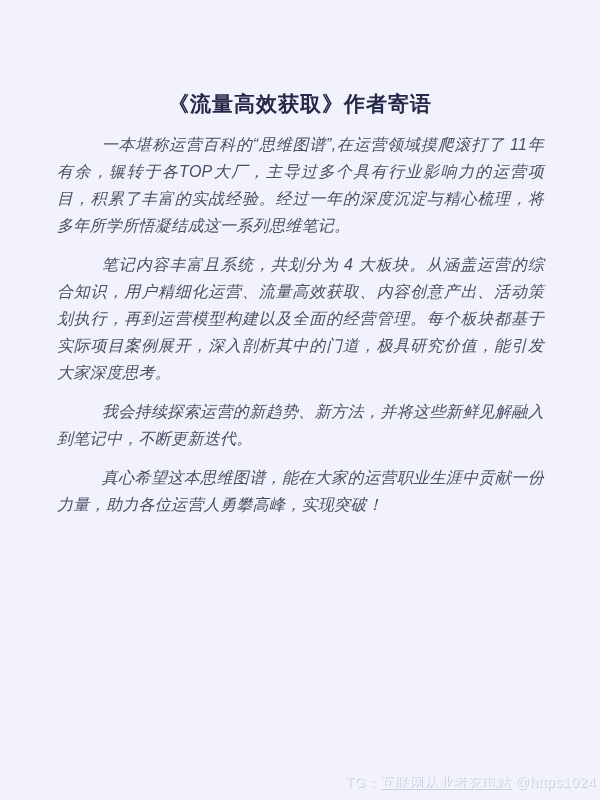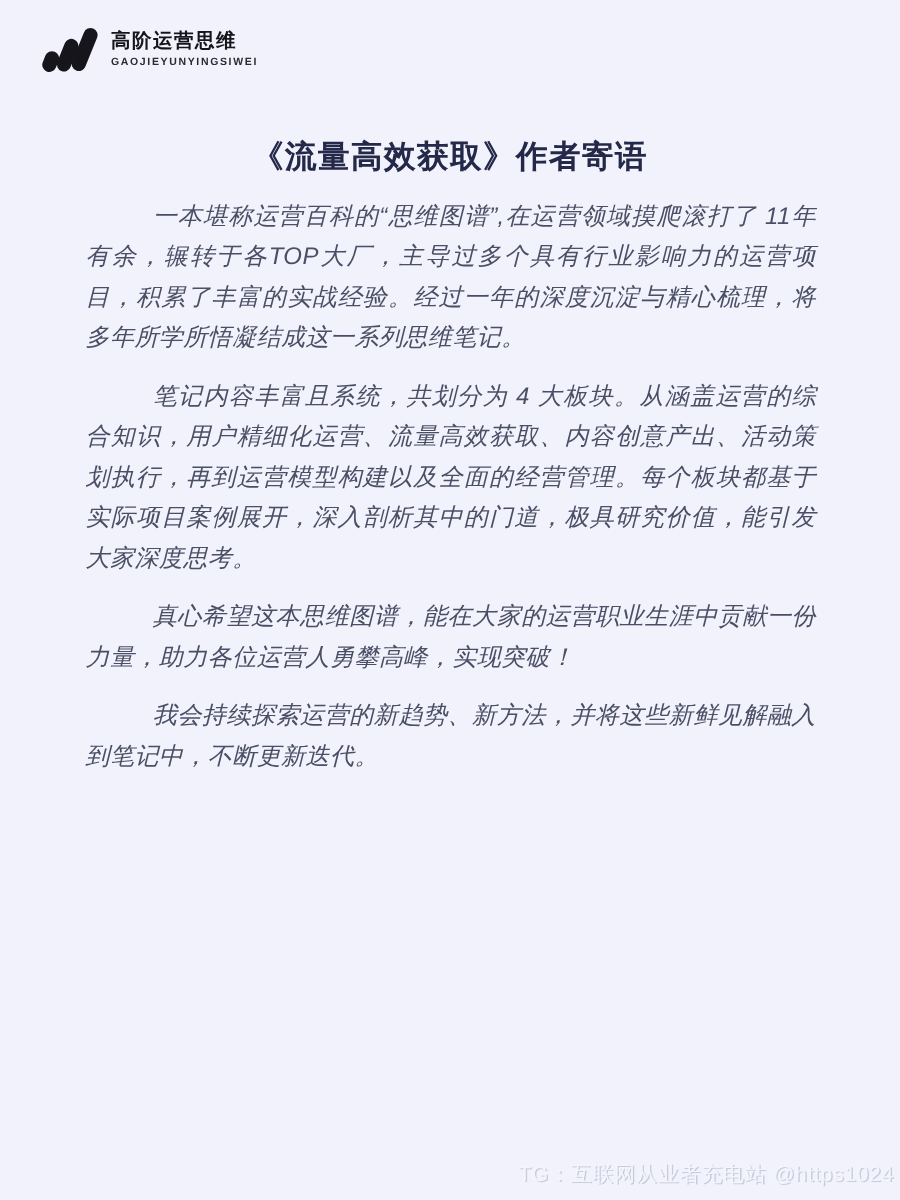--- a/index.html
+++ b/index.html
@@ -56,47 +56,34 @@
   
   .watermark{
     position:absolute;
     bottom:8px;right:4px;
     font-size:14px;
     color:#f4f5fc;
     text-shadow:1px 1px 0 #c9ccdf;
     letter-spacing:0.5px;
     white-space:nowrap;
   }
-  .watermark .channel{}
+  .watermark .channel{text-decoration:underline;}
 </style>
 </head>
 <body>
 
 <div class="page">
 
-  <div class="logo">
-    <svg class="logo-icon" viewBox="0 0 40 36" aria-hidden="true">
-      <g fill="#15151b">
-        <rect x="1" y="19" width="10" height="15" rx="5" transform="rotate(22 6 26.5)"></rect>
-        <rect x="13" y="10" width="10" height="24" rx="5" transform="rotate(22 18 22)"></rect>
-        <rect x="25" y="2" width="10" height="32" rx="5" transform="rotate(22 30 18)"></rect>
-      </g>
-    </svg>
-    <div class="logo-text">
-      <span class="logo-name">高阶运营思维</span>
-      <span class="logo-sub">GAOJIEYUNYINGSIWEI</span>
-    </div>
-  </div>
 
   <h1 class="doc-title">《流量高效获取》作者寄语</h1>
 
   <div class="doc-body">
     <p>一本堪称运营百科的“思维图谱”,在运营领域摸爬滚打了 11年有余，辗转于各TOP大厂，主导过多个具有行业影响力的运营项目，积累了丰富的实战经验。经过一年的深度沉淀与精心梳理，将多年所学所悟凝结成这一系列思维笔记。</p>
     <p>笔记内容丰富且系统，共划分为 4 大板块。从涵盖运营的综合知识，用户精细化运营、流量高效获取、内容创意产出、活动策划执行，再到运营模型构建以及全面的经营管理。每个板块都基于实际项目案例展开，深入剖析其中的门道，极具研究价值，能引发大家深度思考。</p>
+    <p>我会持续探索运营的新趋势、新方法，并将这些新鲜见解融入到笔记中，不断更新迭代。</p>
     <p>真心希望这本思维图谱，能在大家的运营职业生涯中贡献一份力量，助力各位运营人勇攀高峰，实现突破！</p>
-    <p>我会持续探索运营的新趋势、新方法，并将这些新鲜见解融入到笔记中，不断更新迭代。</p>
   </div>
 
   <div class="watermark">
     <span>TG：</span><span class="channel">互联网从业者充电站</span><span> @https1024</span>
   </div>
 
 </div>
 
 </body></html>

